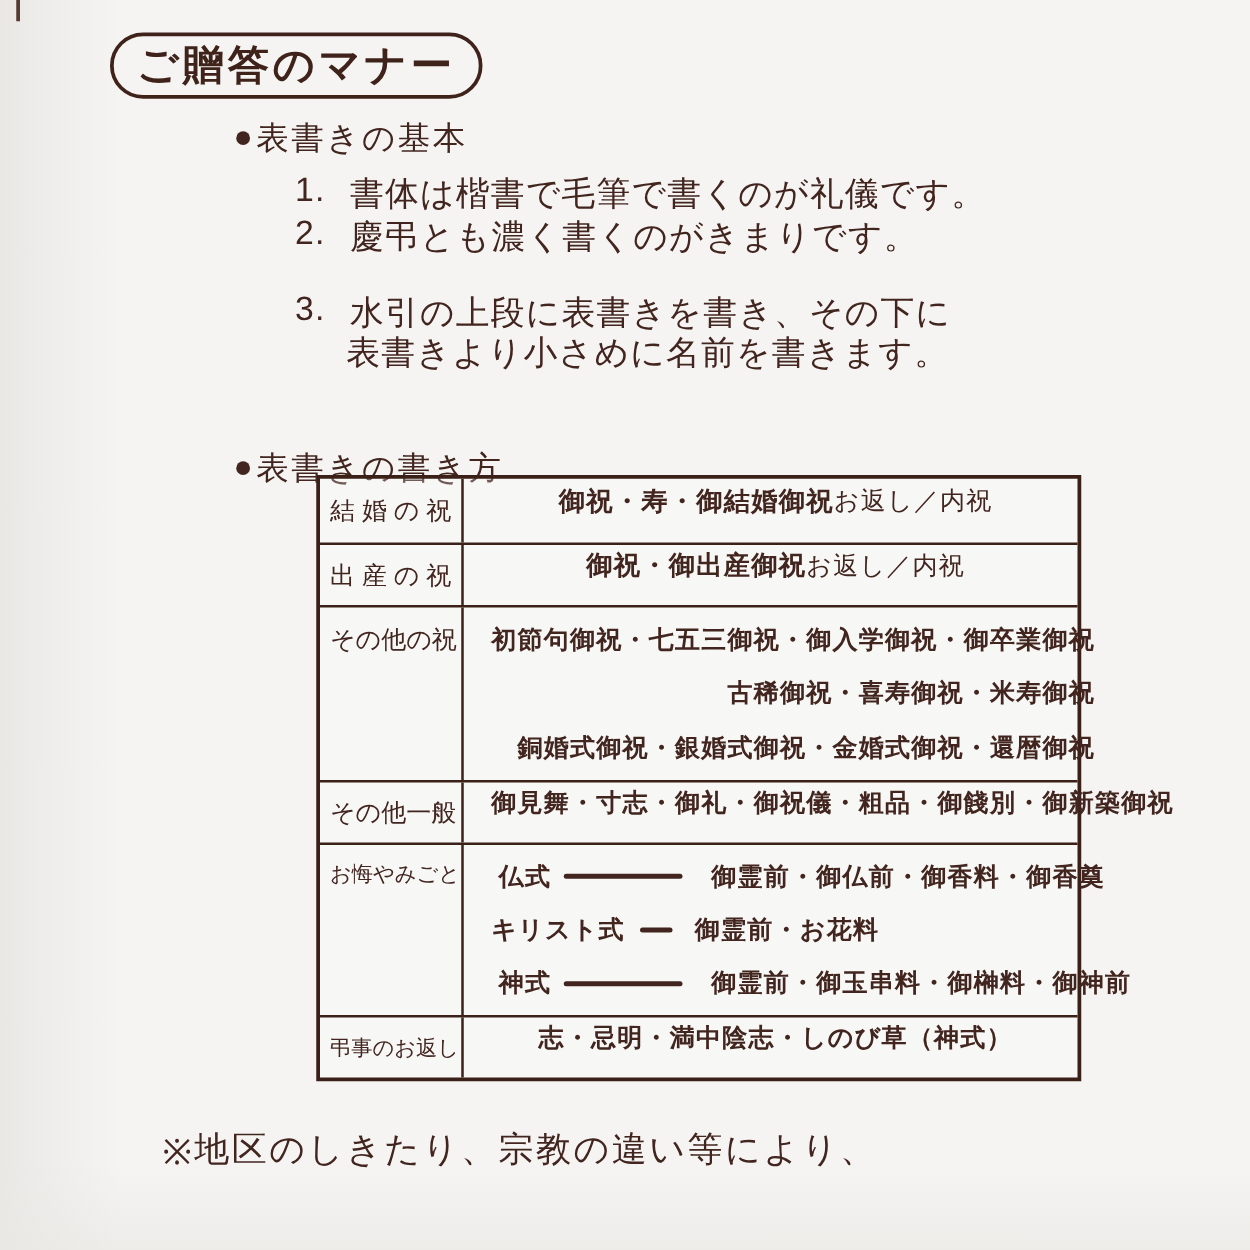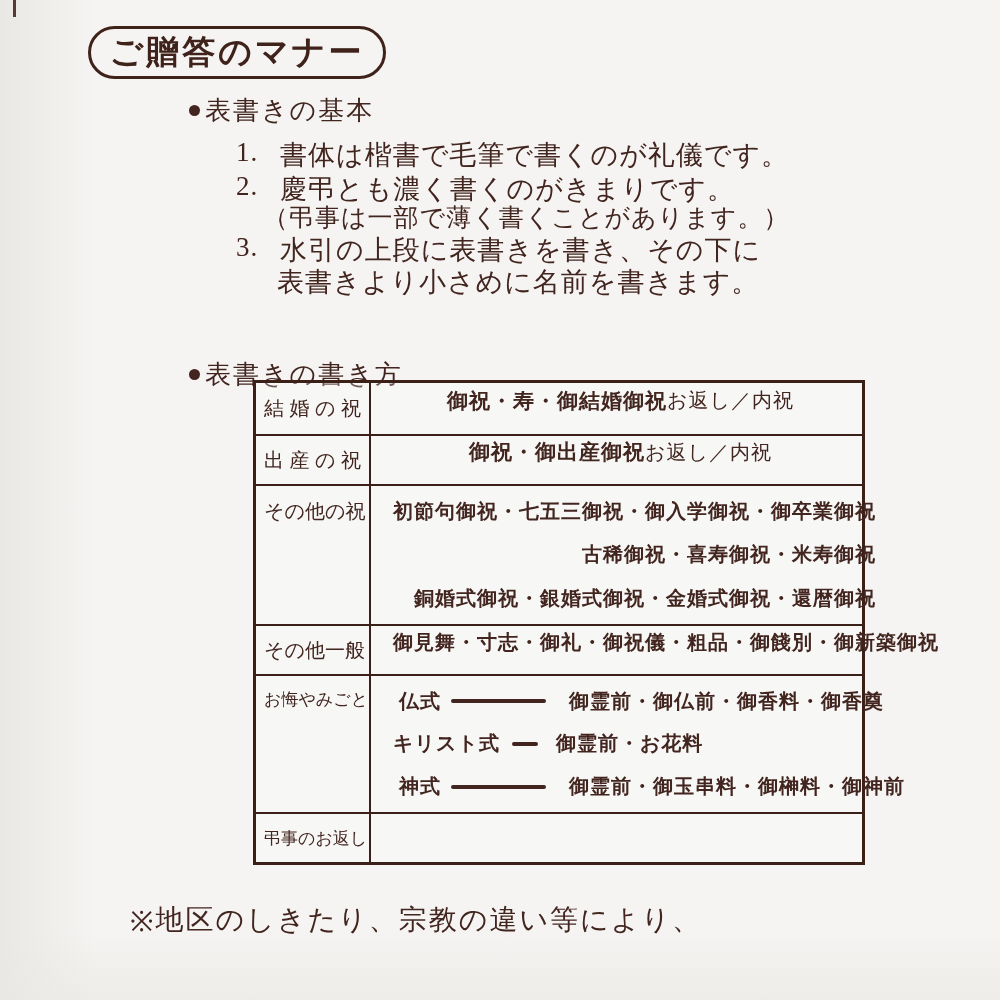--- a/index.html
+++ b/index.html
@@ -3,21 +3,21 @@
 <meta charset="utf-8">
 <style>
   html,body{margin:0;padding:0;}
   .page{
     position:relative;
     width:1000px;height:1000px;
     background:
       linear-gradient(90deg,#e9e8e5 0,rgba(234,233,230,0) 95px),
       linear-gradient(0deg,#edece9 0,rgba(237,236,233,0) 70px),
       #f5f4f2;
-    font-family:Liberation Serif, serif;
+    font-family:Liberation Sans, sans-serif;
     color:#42251f;
     overflow:hidden;
   }
   .scan-artifact{position:absolute;left:13px;top:0;width:3px;height:17px;background:#573a31;}
 
   .title-box{
     position:absolute;left:88px;top:26px;width:292px;height:47px;
     border:3.5px solid #3f231b;border-radius:27px;
     display:flex;align-items:center;justify-content:center;
     font-size:33px;font-weight:bold;letter-spacing:3px;color:#3f231b;
@@ -90,21 +90,20 @@
   </div>
 
   <div class="list-row" style="top:137px">
     <span class="num">1.</span>
     <span>書体は楷書で毛筆で書くのが礼儀です。</span>
   </div>
   <div class="list-row" style="top:171px">
     <span class="num">2.</span>
     <span>慶弔とも濃く書くのがきまりです。</span>
   </div>
-  <div class="list-cont paren" style="left:263px;top:201px">（弔事は一部で薄く書くことがあります。）</div>
   <div class="list-row" style="top:232px">
     <span class="num">3.</span>
     <span>水引の上段に表書きを書き、その下に</span>
   </div>
   <div class="list-cont" style="left:277px;top:264px">表書きより小さめに名前を書きます。</div>
 
   <div class="section-heading sh2">
     <span class="bullet"></span>
     <span>表書きの書き方</span>
   </div>
@@ -207,20 +206,23 @@
       <div class="t-cat small">
         <span class="spread">
             <span>弔</span>
             <span>事</span>
             <span>の</span>
             <span>お</span>
             <span>返</span>
             <span>し</span>
           </span>
       </div>
+      <div class="t-main">
+        <span class="strong" style="font-size:20px">志・忌明・満中陰志・しのび草（神式）</span>
+      </div>
     </div>
 
   </div>
 
   <div class="note">
     <div class="note-line1">
       <span>※</span>
       <span>地区のしきたり、宗教の違い等により、</span>
     </div>
   </div>

